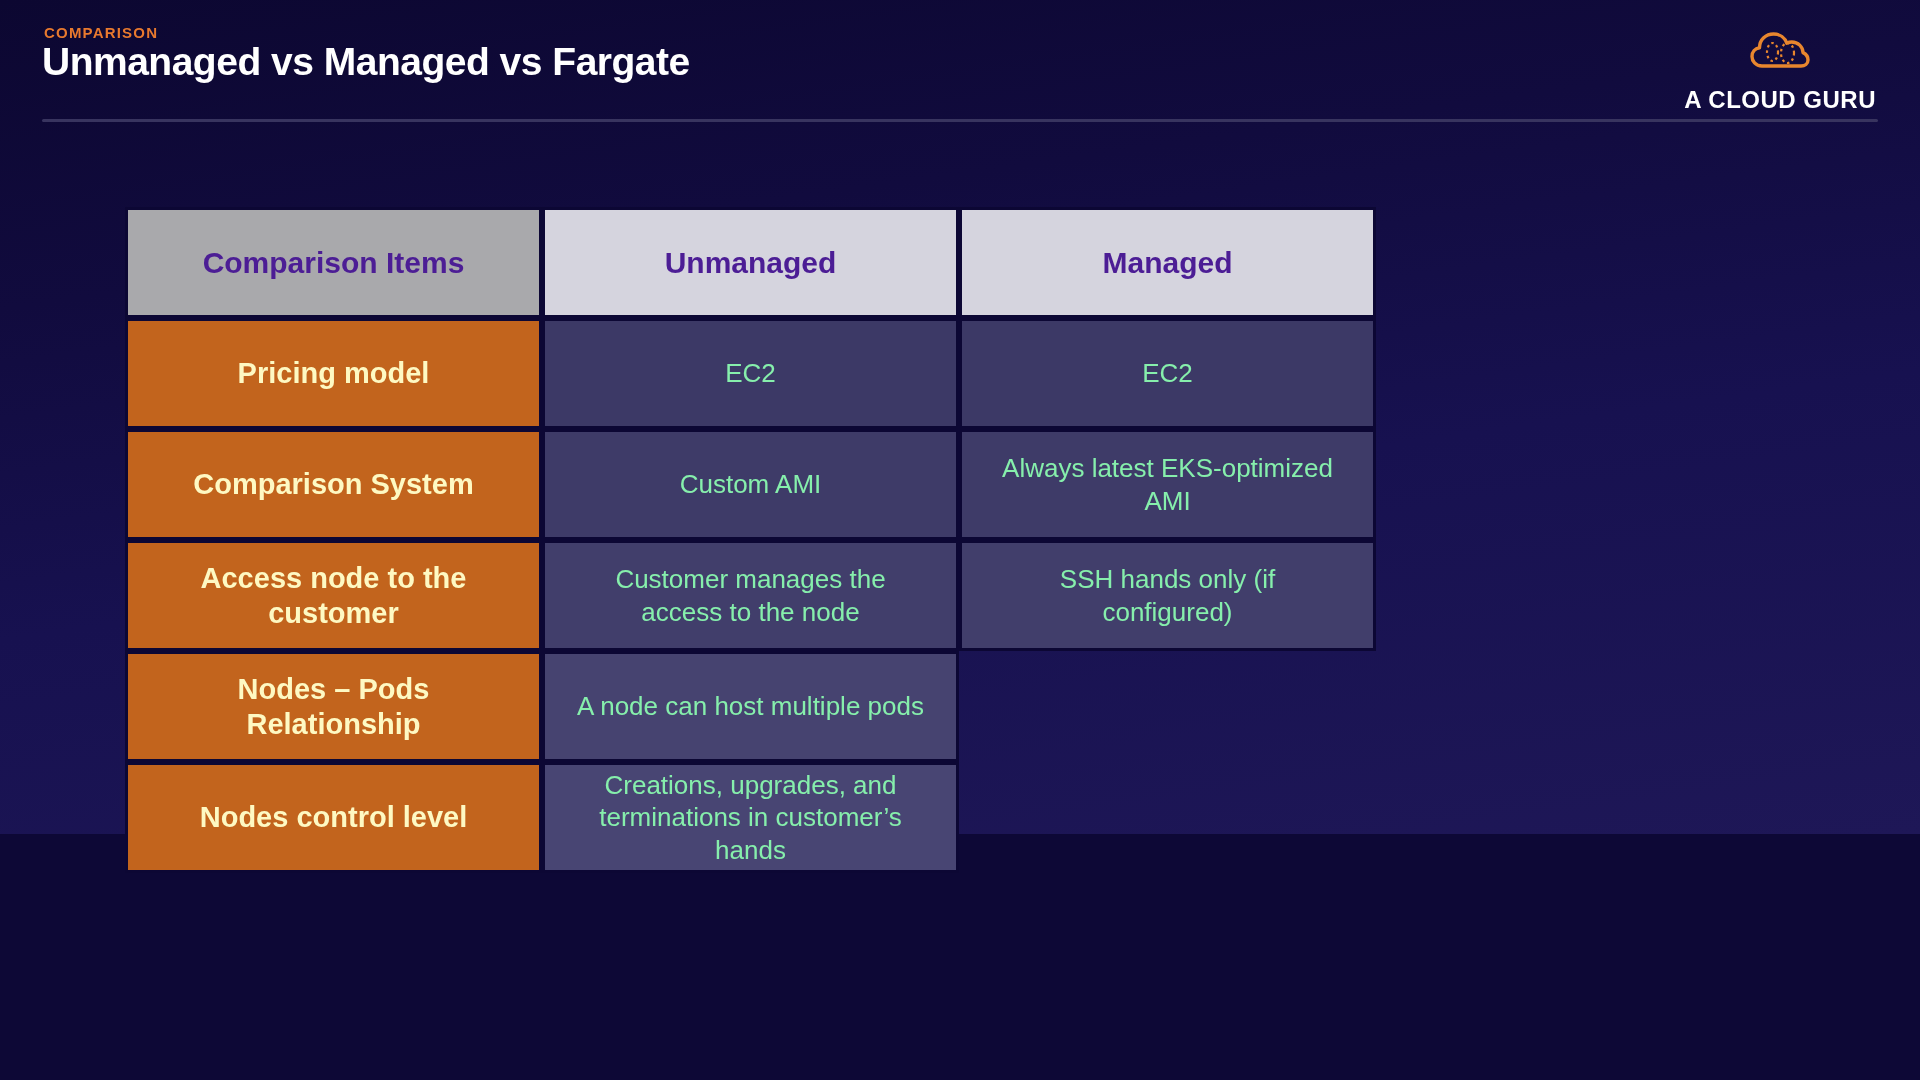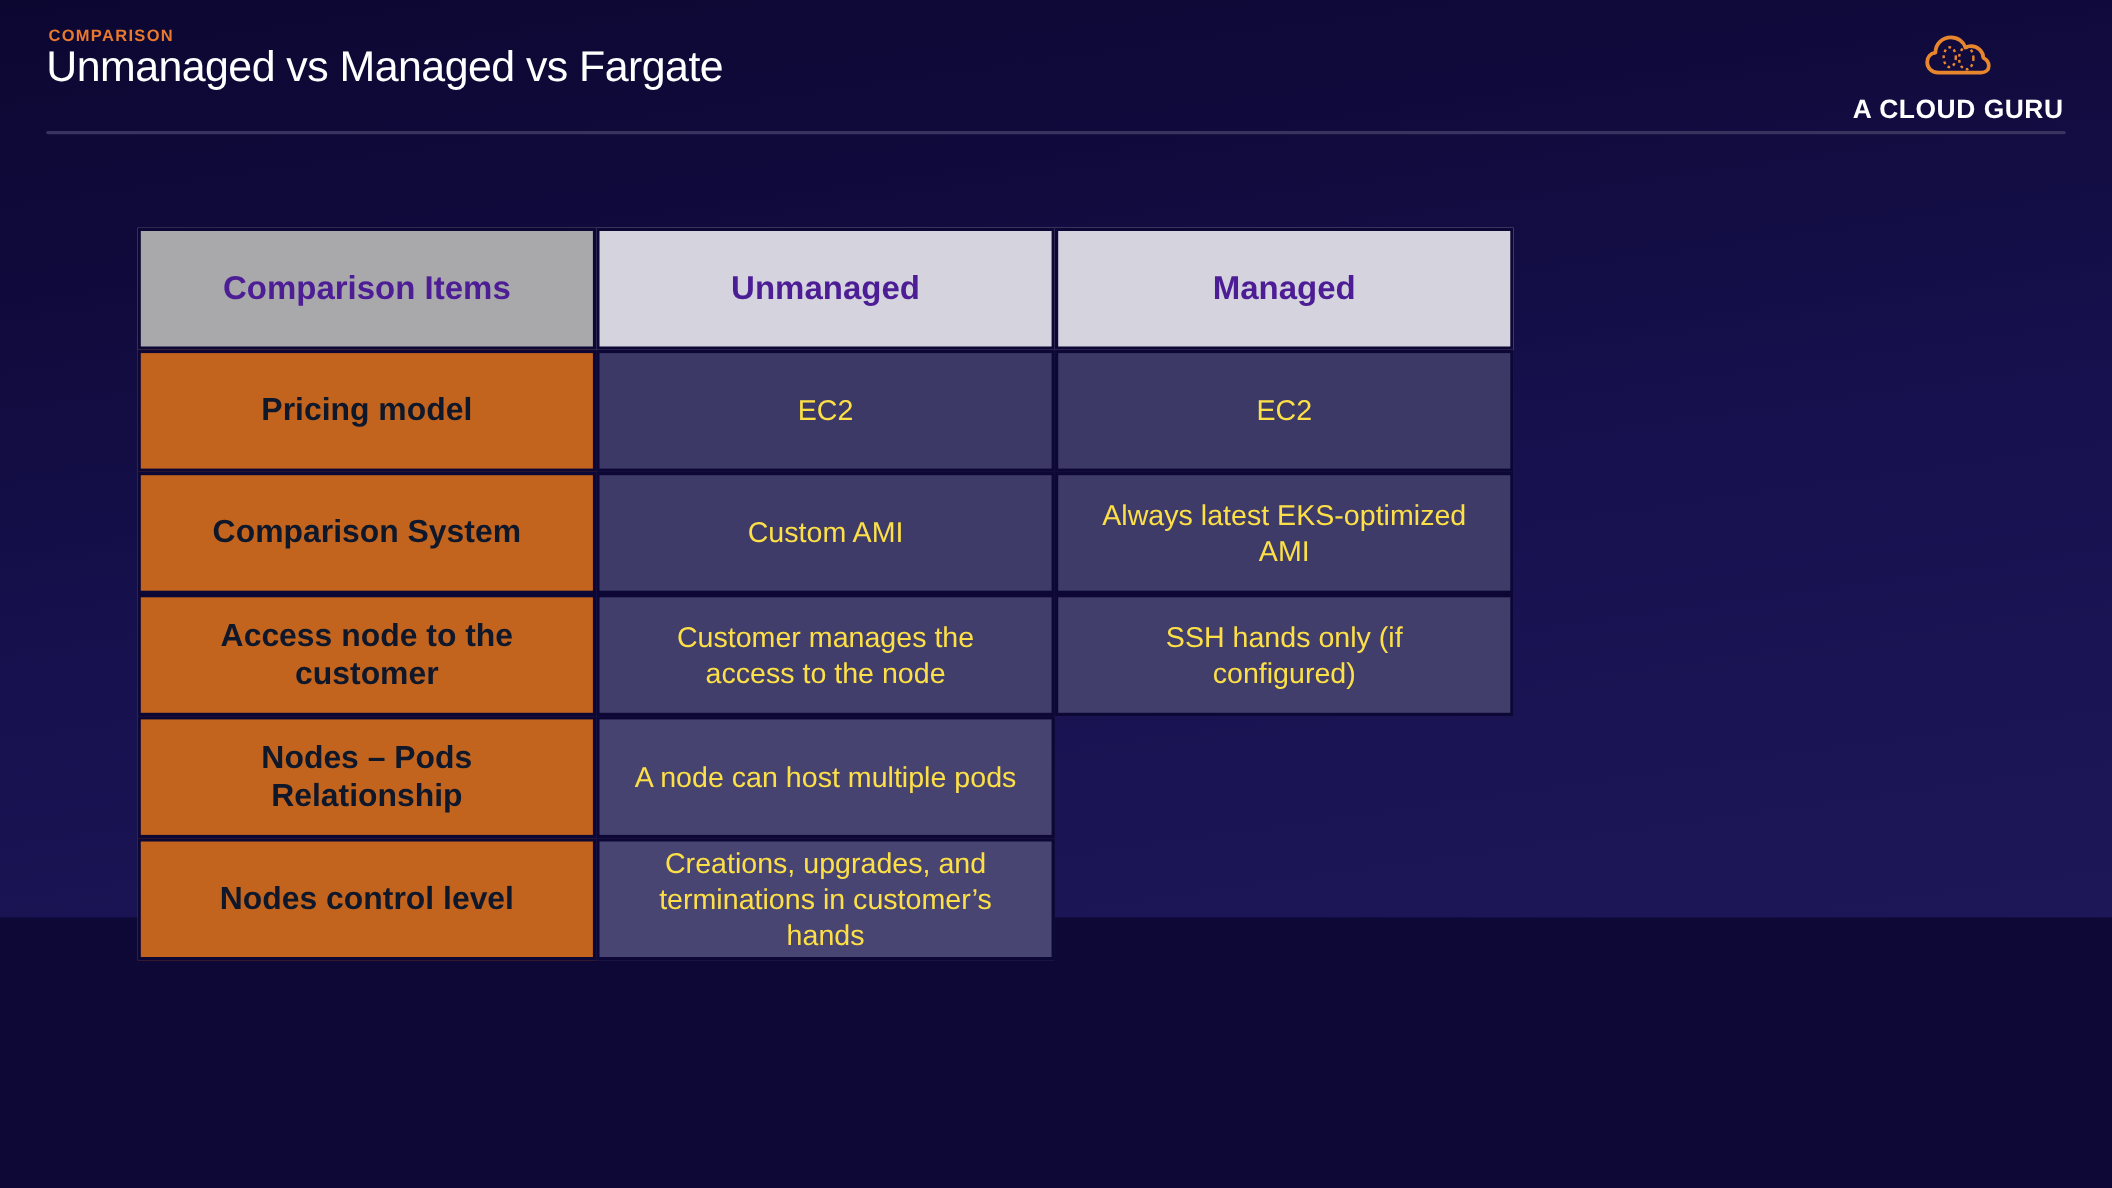--- a/index.html
+++ b/index.html
@@ -12,21 +12,21 @@
     position:relative;width:1920px;height:834px;
     background:linear-gradient(172deg,#0c0731 0%,#110b3e 28%,#171150 58%,#1e1757 100%);
   }
   
   .eyebrow{
     position:absolute;left:44px;top:24px;
     color:#e8792e;font-size:15px;font-weight:700;letter-spacing:1.2px;
   }
   .title{
     position:absolute;left:42px;top:40px;margin:0;
-    color:#ffffff;font-size:39px;font-weight:400;letter-spacing:-0.5px;
+    color:#ffffff;font-size:39px;font-weight:700;letter-spacing:-0.5px;
   }
   .divider{
     position:absolute;left:42px;top:119px;width:1836px;height:3px;
     background:#38345f;border-radius:2px;
   }
   
   .brand{
     position:absolute;right:44px;top:30px;height:40px;
     display:flex;align-items:center;gap:14px;flex-direction:column;
   }
@@ -42,24 +42,24 @@
     box-sizing:border-box;width:417px;height:111px;
     border:3px solid #0c0734;
     display:flex;align-items:center;justify-content:center;
     text-align:center;line-height:1.25;
   }
   .cell.empty{border:none;background:transparent;}
   .head{font-size:30px;font-weight:700;color:#4c1d95;}
   .head.gray{background:#a9a9ac;}
   .head.lav{background:#d5d4de;}
   .label{
-    background:#c2641d;color:#0f172a;font-size:29px;font-weight:700;
+    background:#c2641d;color:#fef9c3;font-size:29px;font-weight:700;
     padding:0 30px;line-height:1.2;
   }
-  .val{color:#fde047;font-size:26px;font-weight:400;padding:0 32px;}
+  .val{color:#86efac;font-size:26px;font-weight:400;padding:0 32px;}
   .trow:nth-child(2) .val{background:#3c3966;}
   .trow:nth-child(3) .val{background:#3e3b68;}
   .trow:nth-child(4) .val{background:#413e6b;}
   .trow:nth-child(5) .val{background:#464370;}
   .trow:nth-child(6) .val{background:#484573;text-align:center;}
 </style>
 </head>
 <body>
 
 <div class="slide">

